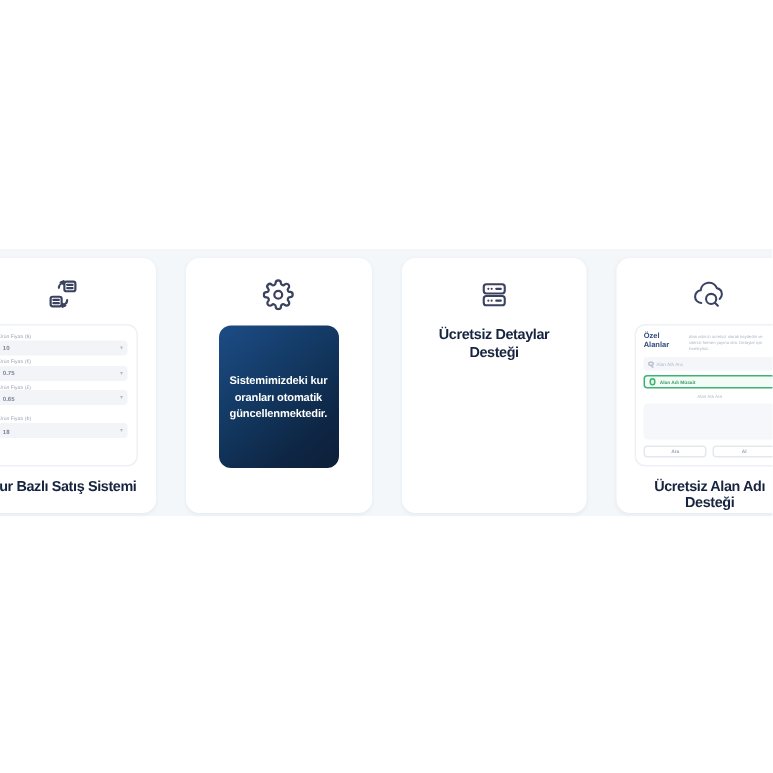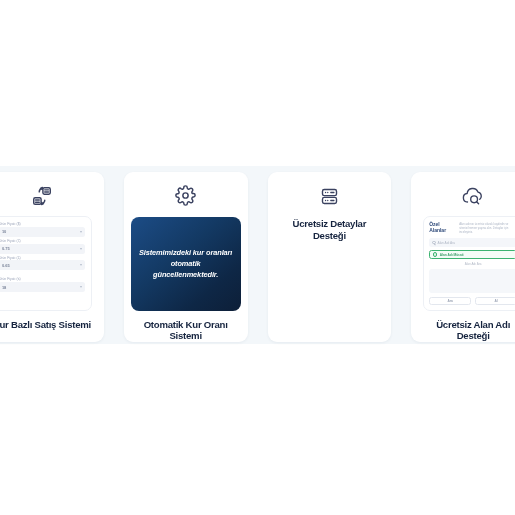--- a/index.html
+++ b/index.html
@@ -64,30 +64,29 @@
     height: 28px;
     display: flex;
     align-items: center;
     justify-content: center;
     margin-top: 3px;
   }
   .card-icon svg { display: block; }
 
   
   .msg-panel {
-    width: 110px;
+    width: 80px;
     height: 95px;
     margin-top: 7px;
     border-radius: 8px;
     background: linear-gradient(140deg, #1c4c86 0%, #133963 42%, #0e2746 75%, #0d1f38 100%);
     display: flex;
     align-items: center;
     justify-content: center;
     padding: 6px 7px;
-    font-style: italic;
   }
   .msg-text {
     color: #ffffff;
     font-size: 7.4px;
     line-height: 1.5;
     text-align: center;
     font-weight: 600;
     letter-spacing: -0.1px;
   }
 
@@ -320,21 +319,20 @@
         <svg width="21" height="21" viewBox="0 0 24 24" fill="none" stroke="#3b4260" stroke-width="1.7" stroke-linecap="round" stroke-linejoin="round">
           <circle cx="12" cy="12" r="3"></circle>
           <path d="M19.4 15a1.65 1.65 0 0 0 .33 1.82l.06.06a2 2 0 1 1-2.83 2.83l-.06-.06a1.65 1.65 0 0 0-1.82-.33 1.65 1.65 0 0 0-1 1.51V21a2 2 0 1 1-4 0v-.09A1.65 1.65 0 0 0 9 19.4a1.65 1.65 0 0 0-1.82.33l-.06.06a2 2 0 1 1-2.83-2.83l.06-.06a1.65 1.65 0 0 0 .33-1.82 1.65 1.65 0 0 0-1.51-1H3a2 2 0 1 1 0-4h.09A1.65 1.65 0 0 0 4.6 9a1.65 1.65 0 0 0-.33-1.82l-.06-.06a2 2 0 1 1 2.83-2.83l.06.06A1.65 1.65 0 0 0 9 4.6a1.65 1.65 0 0 0 1-1.51V3a2 2 0 1 1 4 0v.09a1.65 1.65 0 0 0 1 1.51 1.65 1.65 0 0 0 1.82-.33l.06-.06a2 2 0 1 1 2.83 2.83l-.06.06A1.65 1.65 0 0 0 19.4 9c.14.35.4.63.73.79H21a2 2 0 1 1 0 4h-.09a1.65 1.65 0 0 0-1.51 1z"></path>
         </svg>
       </div>
 
       <div class="msg-panel">
         <div class="msg-text">Sistemimizdeki kur oranları otomatik güncellenmektedir.</div>
       </div>
 
-      <div class="card-title">Otomatik Kur Oranı Sistemi</div>
     </div>
 
     <div class="card">
       <div class="card-icon">
         <svg width="21" height="21" viewBox="0 0 24 24" fill="none" stroke="#3b4260" stroke-width="1.6" stroke-linecap="round" stroke-linejoin="round">
           <rect x="4" y="4" width="16" height="7" rx="2"></rect>
           <rect x="4" y="13" width="16" height="7" rx="2"></rect>
           <path d="M7.5 7.5h.01"></path>
             <path d="M10 7.5h.01"></path>
           <path d="M13.5 7.5h3.5"></path>

